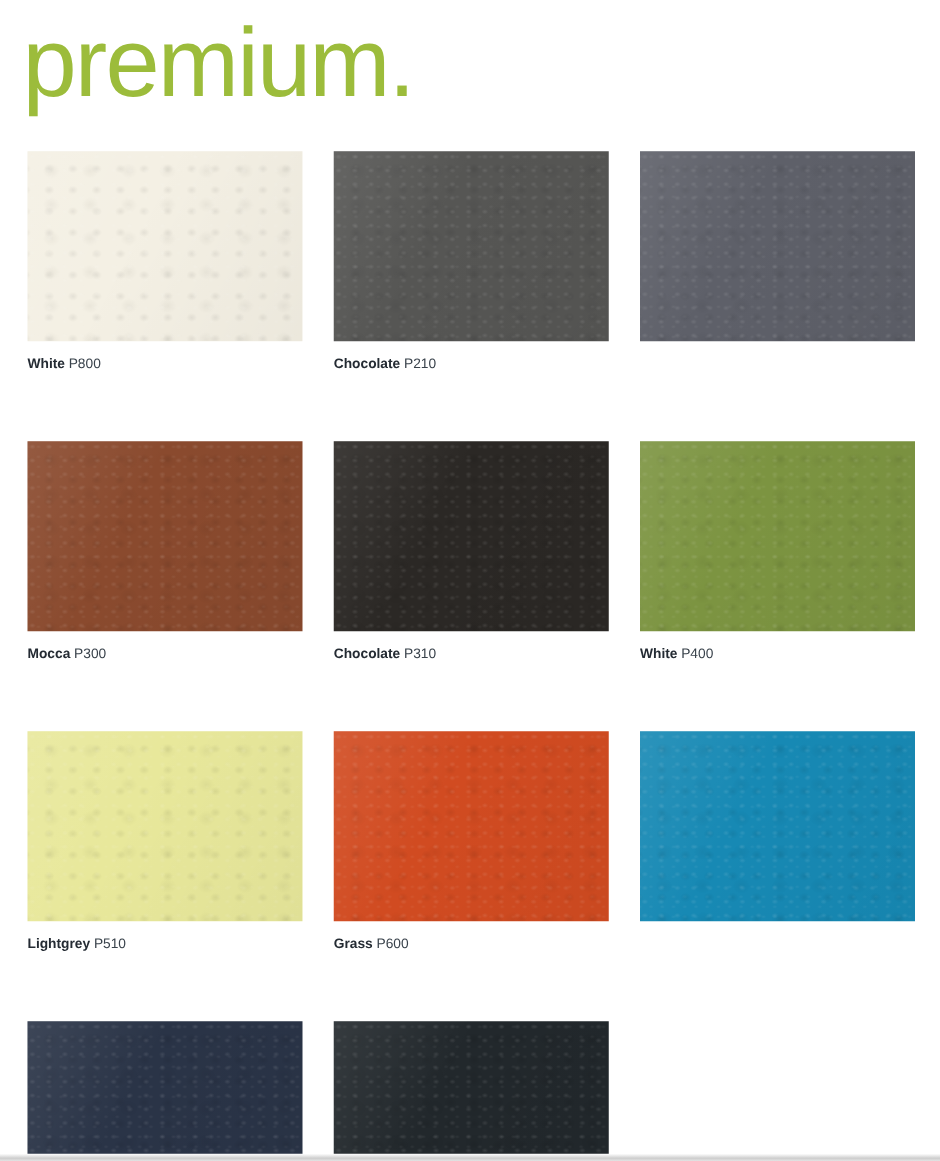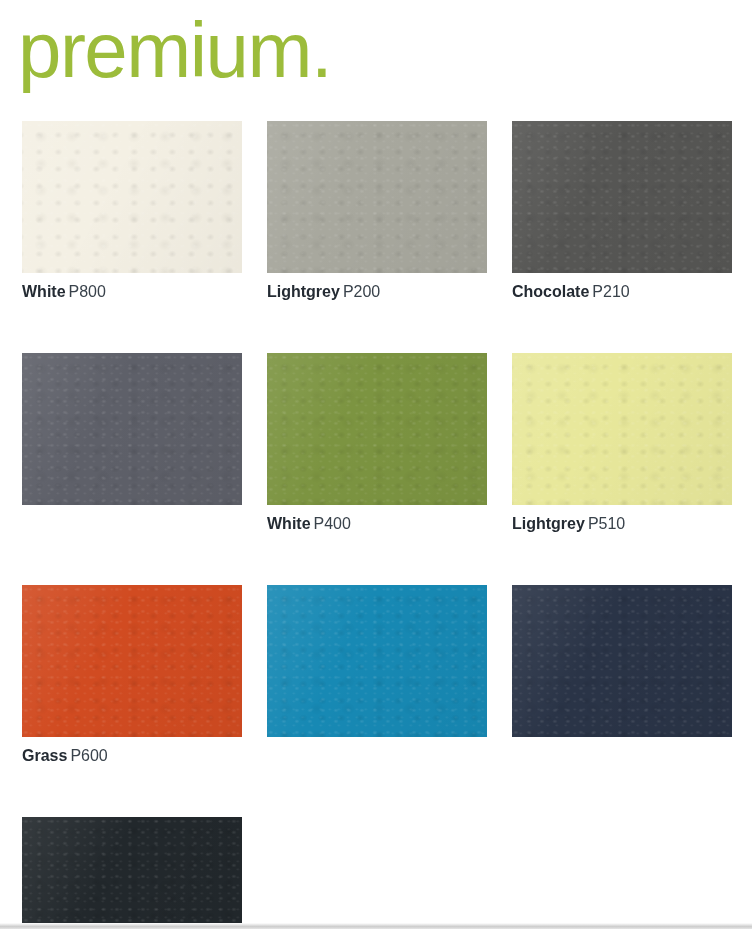--- a/index.html
+++ b/index.html
@@ -74,21 +74,21 @@
   }
   .swatch-chip .sheen {
     position: absolute;
     inset: 0;
     background:
       linear-gradient(118deg, rgba(255,255,255,0.09) 0%, rgba(255,255,255,0.00) 38%, rgba(0,0,0,0.035) 100%);
     pointer-events: none;
   }
   .swatch-label {
     margin-top: 10px;
-    font-size: 16px;
+    font-size: 11px;
     line-height: 17px;
     color: #2c3238;
     white-space: nowrap;
   }
   .swatch-label .sw-name {
     font-weight: 700;
     color: #242b33;
   }
   .swatch-label .sw-code {
     font-weight: 400;
@@ -117,38 +117,45 @@
 
   <div class="grid">
       <div class="swatch-cell">
         <div class="swatch-chip" style="background-color: rgb(244, 240, 228);">
           <div class="grain"></div>
           <div class="sheen"></div>
         </div>
         <div class="swatch-label"><span class="sw-name">White</span><span class="sw-code">P800</span></div>
       </div>
       <div class="swatch-cell">
-        <div class="swatch-chip" style="background-color: rgb(168, 168, 158);">
-          <div class="grain"></div>
-          <div class="sheen"></div>
-        </div>
-        <div class="swatch-label"><span class="sw-name">Lightgrey</span><span class="sw-code">P200</span></div>
-      </div>
-      <div class="swatch-cell">
         <div class="swatch-chip" style="background-color: rgb(86, 86, 84);">
           <div class="grain"></div>
           <div class="sheen"></div>
         </div>
         <div class="swatch-label"><span class="sw-name">Chocolate</span><span class="sw-code">P210</span></div>
       </div>
       <div class="swatch-cell">
         <div class="swatch-chip" style="background-color: rgb(94, 96, 105);">
           <div class="grain"></div>
           <div class="sheen"></div>
         </div>
+      </div>
+      <div class="swatch-cell">
+        <div class="swatch-chip" style="background-color: rgb(138, 74, 46);">
+          <div class="grain"></div>
+          <div class="sheen"></div>
+        </div>
+        <div class="swatch-label"><span class="sw-name">Mocca</span><span class="sw-code">P300</span></div>
+      </div>
+      <div class="swatch-cell">
+        <div class="swatch-chip" style="background-color: rgb(43, 40, 37);">
+          <div class="grain"></div>
+          <div class="sheen"></div>
+        </div>
+        <div class="swatch-label"><span class="sw-name">Chocolate</span><span class="sw-code">P310</span></div>
       </div>
       <div class="swatch-cell">
         <div class="swatch-chip" style="background-color: rgb(124, 148, 65);">
           <div class="grain"></div>
           <div class="sheen"></div>
         </div>
         <div class="swatch-label"><span class="sw-name">White</span><span class="sw-code">P400</span></div>
       </div>
       <div class="swatch-cell">
         <div class="swatch-chip" style="background-color: rgb(232, 232, 155);">

